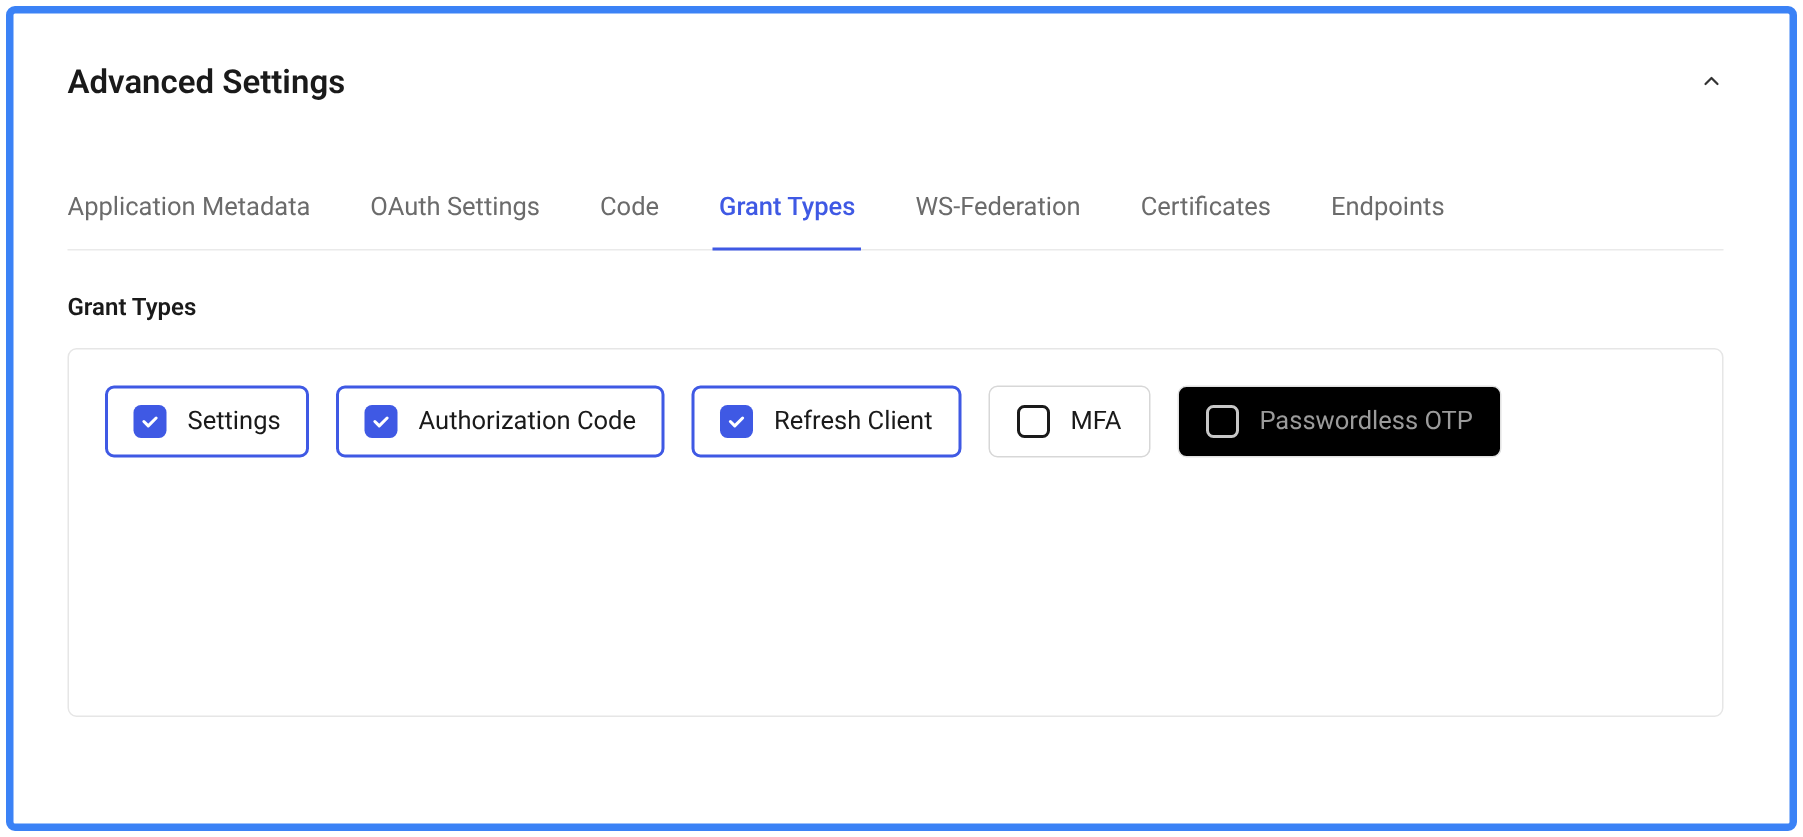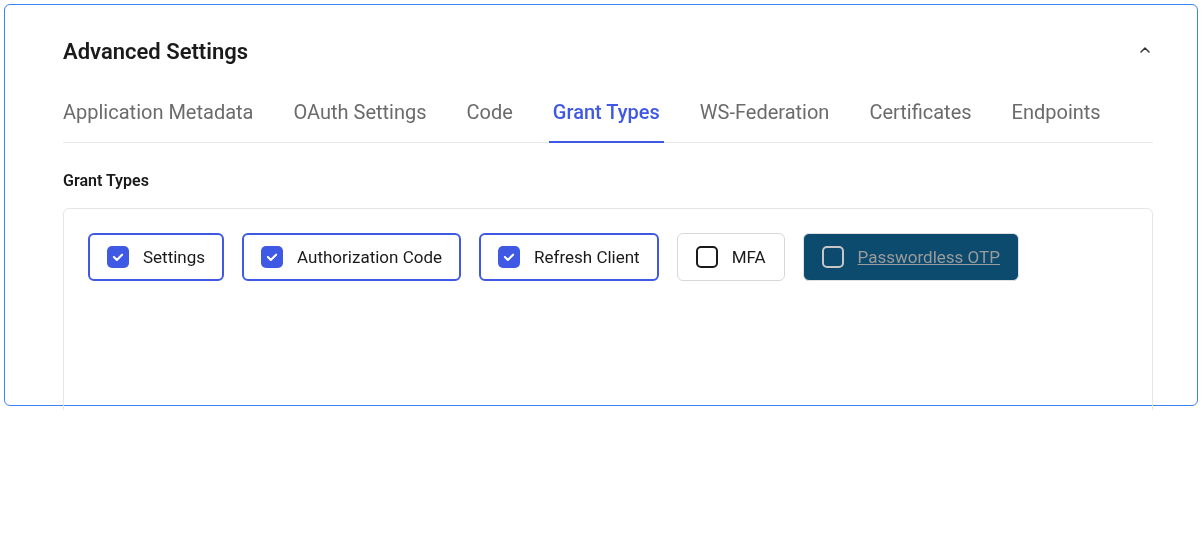--- a/index.html
+++ b/index.html
@@ -2,25 +2,25 @@
 <html><head>
 <meta charset="utf-8">
 <style>
   * { box-sizing: border-box; margin: 0; padding: 0; }
   body {
     font-family: -apple-system, BlinkMacSystemFont, "Segoe UI", Roboto, "Helvetica Neue", Arial, sans-serif;
     background: #ffffff;
     padding: 4px;
   }
   .card {
-    border: 1px solid #3b82f6;
+    border: 5px solid #3b82f6;
     border-radius: 6px;
     width: 1194px;
-    height: 402px;
-    padding: 34px 44px 44px 58px;
+    height: 550px;
+    padding: 34px 44px 44px 36px;
     position: relative;
   }
   .header-row {
     display: flex;
     justify-content: space-between;
     align-items: center;
     margin-bottom: 36px;
   }
   .title {
     font-size: 22px;
@@ -33,25 +33,26 @@
     color: #333;
     cursor: pointer;
   }
   .tabs {
     display: flex;
     gap: 40px;
     border-bottom: 1px solid #eaeaea;
     margin-bottom: 28px;
   }
   .tab {
-    font-size: 20px;
+    font-size: 17px;
     color: #6b6b6b;
     padding-bottom: 18px;
     cursor: pointer;
     position: relative;
+    margin-top: 24px;
   }
   .tab.active {
     color: #3f59e4;
     font-weight: 500;
   }
   .tab.active::after {
     content: "";
     position: absolute;
     left: -4px;
     right: -4px;
@@ -85,25 +86,24 @@
     font-size: 17px;
     color: #1a1a1a;
     background: #fff;
     cursor: pointer;
   }
   .chip.checked {
     border: 2px solid #3f59e4;
     padding: 11px 17px;
   }
   .chip.disabled {
-    background: #0c4a6e;
+    background: #000000;
     color: #9b9b9b;
     cursor: not-allowed;
     border-color: #e1e1e1;
-    text-decoration: underline;
   }
   .cb {
     width: 22px;
     height: 22px;
     border-radius: 5px;
     display: flex;
     align-items: center;
     justify-content: center;
     flex-shrink: 0;
   }

